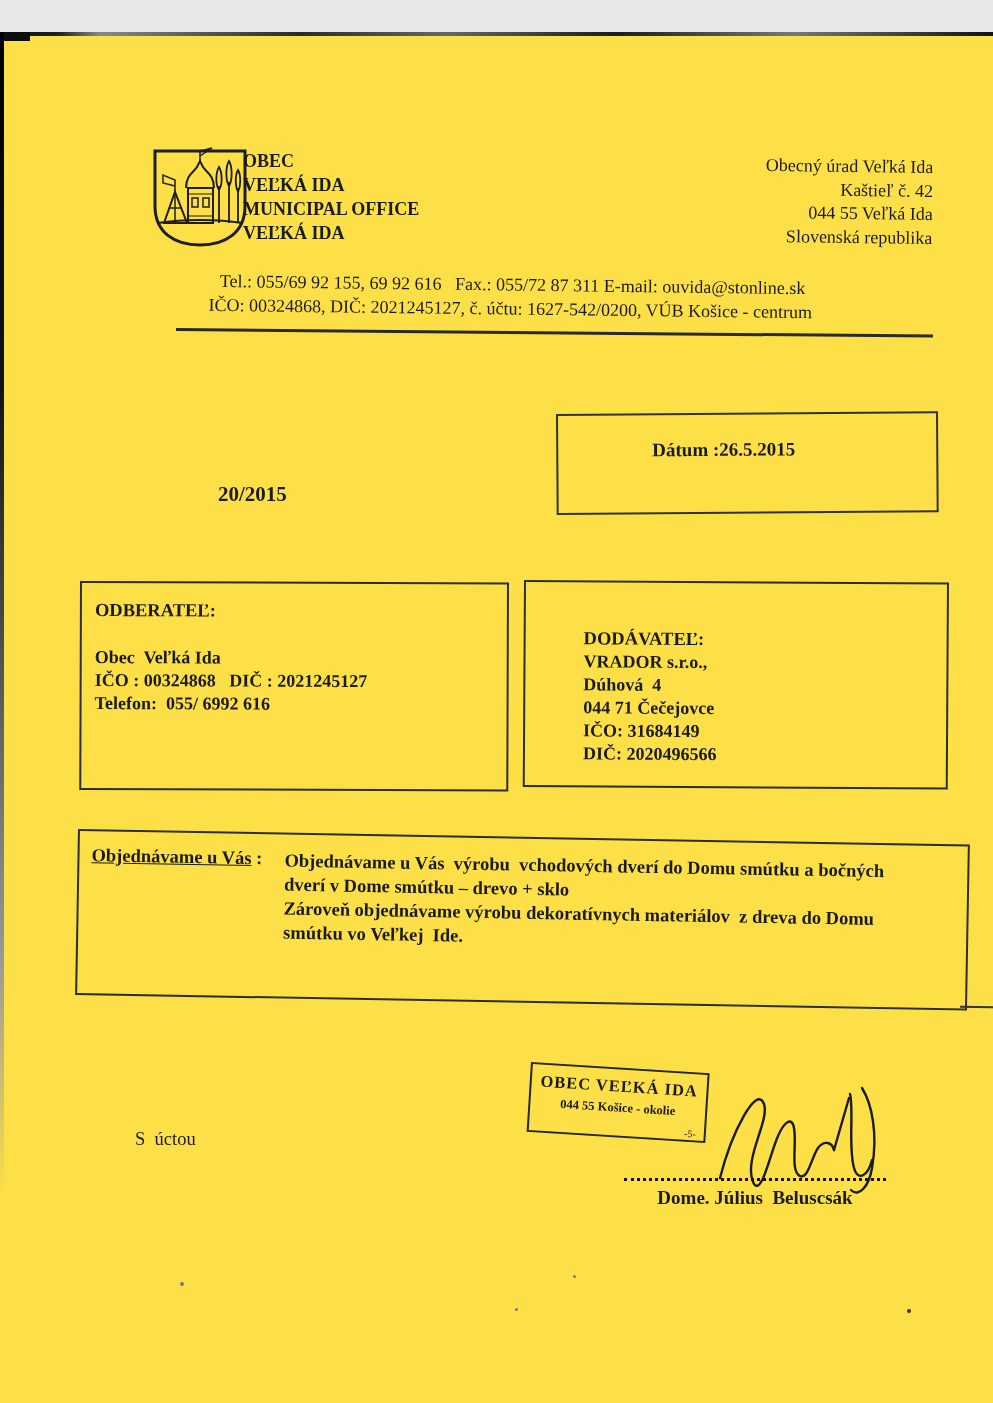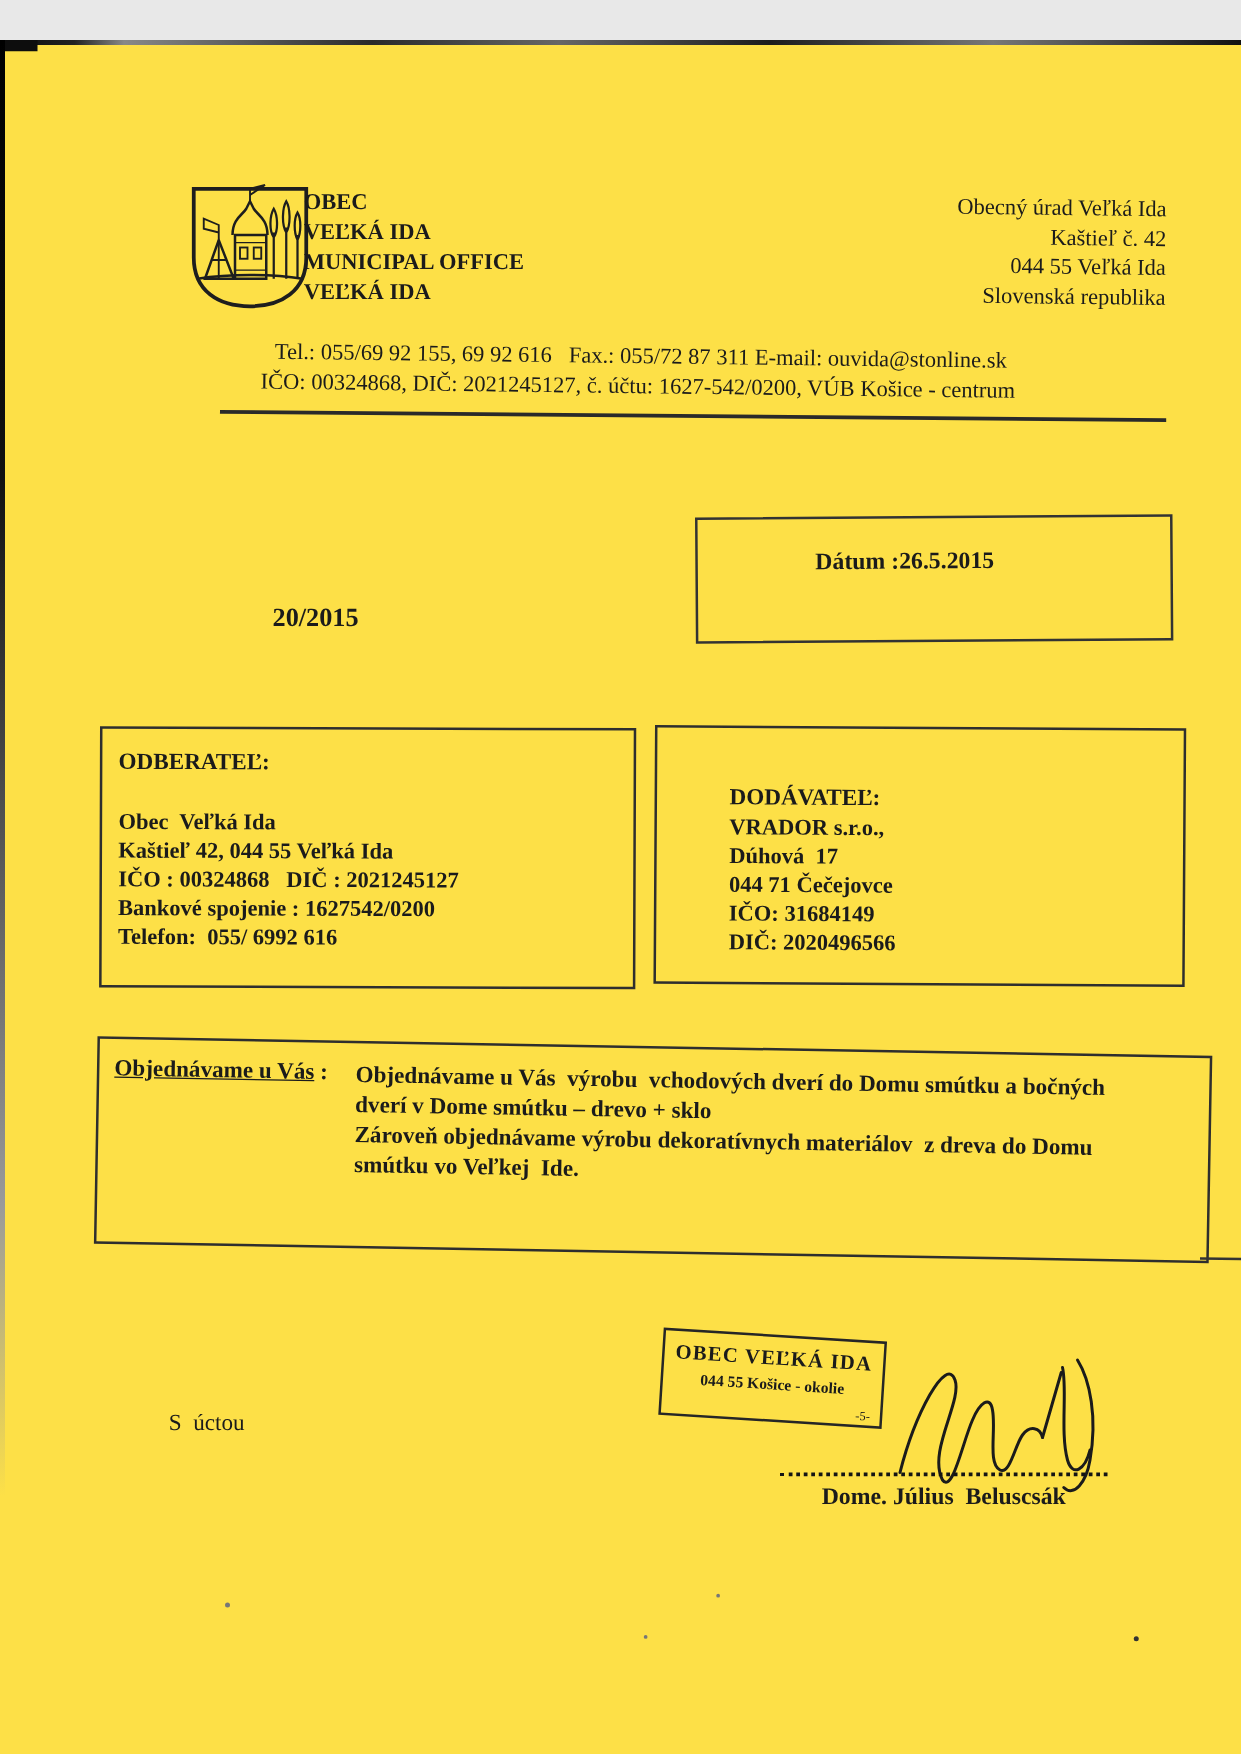--- a/index.html
+++ b/index.html
@@ -102,32 +102,30 @@
   <div class="abs t doc-number" style="left:218px;top:450px;">20/2015</div>
 
   <div class="abs date-box" style="left:556px;top:382px;width:378px;height:97px;">
     <div class="abs t" style="left:94px;top:24px;">Dátum :26.5.2015</div>
   </div>
 
   <div class="abs party-box" style="left:80px;top:549px;width:425px;height:205px;transform:rotate(0.2deg);transform-origin:0 0;">
     <div class="abs t hd" style="left:13px;top:17px;">ODBERATEĽ:</div>
     <div class="abs" style="left:13px;top:63px;">
       <div class="t ln">Obec  Veľká Ida</div>
-      <div class="t ln">Kaštieľ 42, 044 55 Veľká Ida</div>
       <div class="t ln">IČO : 00324868   DIČ : 2021245127</div>
-      <div class="t ln">Bankové spojenie : 1627542/0200</div>
       <div class="t ln">Telefon:  055/ 6992 616</div>
     </div>
   </div>
 
   <div class="abs party-box" style="left:524px;top:548px;width:421px;height:203px;transform:rotate(0.35deg);transform-origin:0 0;">
     <div class="abs" style="left:58px;top:45px;">
       <div class="t hd" style="line-height:23px;">DODÁVATEĽ:</div>
       <div class="t ln">VRADOR s.r.o.,</div>
-      <div class="t ln">Dúhová  17</div>
+      <div class="t ln">Dúhová  4</div>
       <div class="t ln">044 71 Čečejovce</div>
       <div class="t ln">IČO: 31684149</div>
       <div class="t ln">DIČ: 2020496566</div>
     </div>
   </div>
 
   <div class="abs order-box" style="left:78px;top:797px;width:888px;height:162px;">
     <div class="abs t order-label" style="left:12px;top:14px;"><span class="u">Objednávame u Vás</span><span> :</span></div>
     <div class="abs order-lines" style="left:205px;top:14px;">
       <div class="t">Objednávame u Vás  výrobu  vchodových dverí do Domu smútku a bočných</div>

